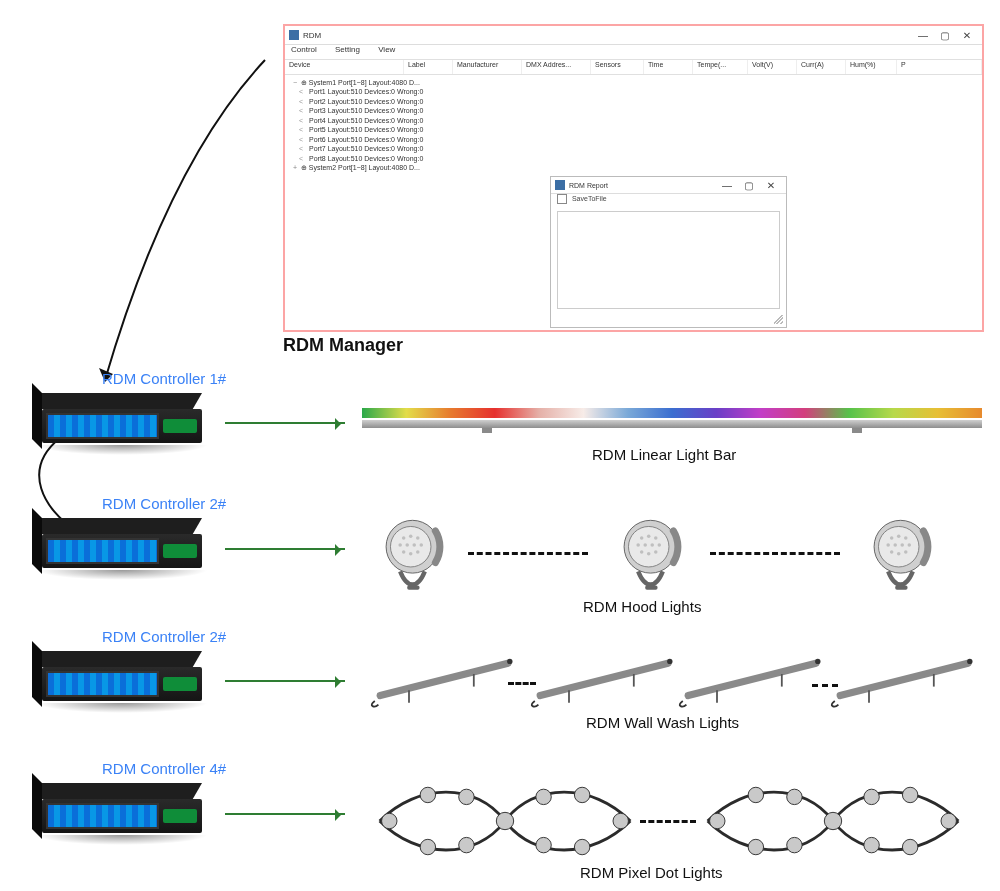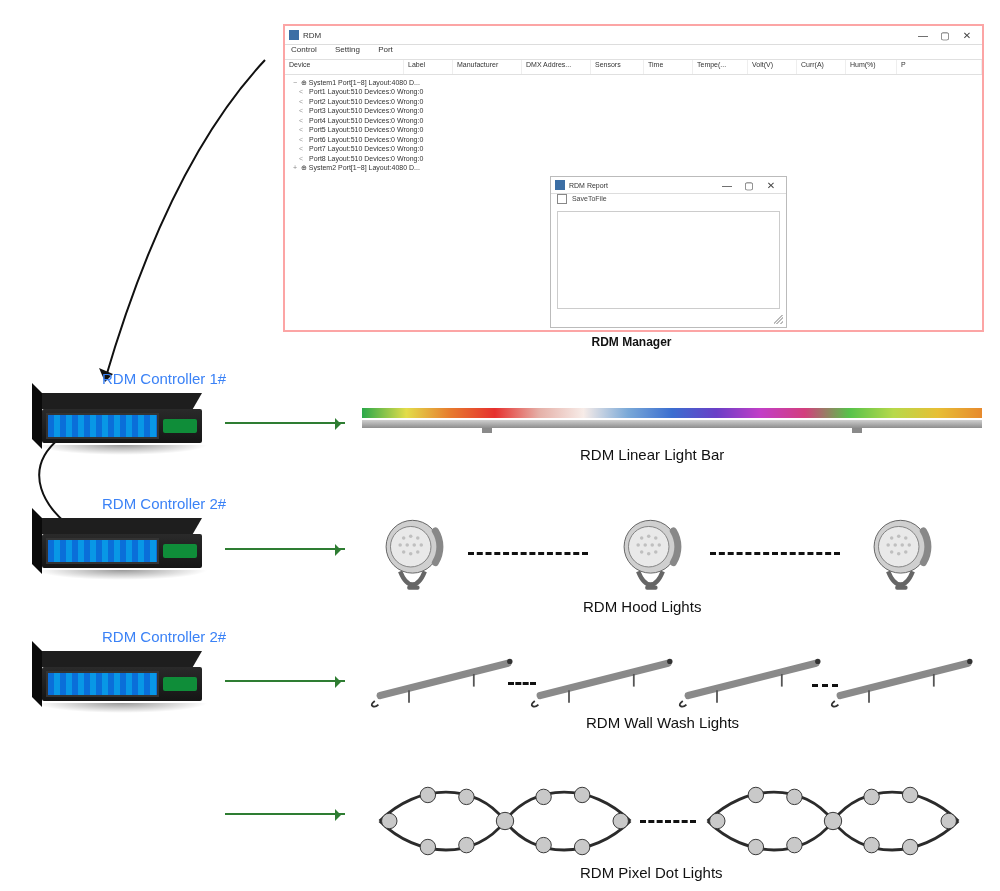--- a/index.html
+++ b/index.html
@@ -21,21 +21,21 @@
   .tree .port{white-space:nowrap;padding-left:18px;position:relative}
   .tree .port::before{content:"<";color:#999;position:absolute;left:8px}
   .tree .toggle{display:inline-block;width:8px;text-align:center;color:#888;margin-right:2px}
   .inner-window{position:absolute;left:265px;top:150px;width:235px;height:150px;border:1px solid #bbb;background:#fff}
   .inner-window .titlebar{height:16px;font-size:7px;}
   .inner-window .toolbar{height:14px;font-size:7px;padding-left:6px;color:#444}
   .inner-window .toolbar .chk{display:inline-block;width:8px;height:8px;border:1px solid #888;margin-right:3px;vertical-align:middle}
   .inner-window .body{position:absolute;left:6px;right:6px;top:34px;bottom:18px;border:1px solid #ccc;background:#fff}
   .inner-window .resize{position:absolute;right:3px;bottom:3px;width:9px;height:9px;
       background:linear-gradient(135deg,transparent 0 40%,#bbb 40% 50%,transparent 50% 60%,#bbb 60% 70%,transparent 70% 80%,#bbb 80% 90%,transparent 90% 100%)}
-  .app-caption{position:absolute;left:283px;top:335px;width:697px;text-align:center;font-weight:600;font-size:12px}
+  .app-caption{position:absolute;left:283px;top:335px;width:697px;font-weight:600;font-size:18px}
   
   .curve-arrow{position:absolute;left:30px;top:50px;width:260px;height:360px;pointer-events:none}
   
   .cable-12{position:absolute;left:30px;top:430px;width:180px;height:110px;pointer-events:none}
   
   .ctrl{position:absolute;left:32px;width:170px;}
   .ctrl .label{font-size:15px;color:#3b82f6;margin-bottom:6px;padding-left:70px;white-space:nowrap}
   .ctrl .box{position:relative;width:170px;height:56px;}
   .ctrl .top{position:absolute;left:10px;top:0;right:0;height:16px;background:#1e1e1e;transform:skewX(-30deg);transform-origin:left top}
   .ctrl .side{position:absolute;left:0;top:0;width:10px;bottom:0;background:#0a0a0a;transform:skewY(45deg);transform-origin:right top}
@@ -52,21 +52,21 @@
   .a3{left:225px;top:680px;width:120px}
   .a4{left:225px;top:813px;width:120px}
   
   .linear-bar{position:absolute;left:362px;top:408px;width:620px;height:34px}
   .spectrum{height:10px;width:100%;background:linear-gradient(90deg,
      #2aa84a,#e3dd4a,#e77a2e,#e6302e,#e5b0a8,#f7ece8,#7aa9d8,#3b6ed0,#6a3fc7,#c23fc7,#d33f7d,#56c24a,#b7d94a,#e7bf35,#e78a2e)}
   .rail{height:8px;background:linear-gradient(#cfcfcf,#8e8e8e);margin-top:2px;position:relative}
   .rail .foot{position:absolute;bottom:-5px;width:10px;height:5px;background:#8a8a8a}
   .rail .f1{left:120px}.rail .f2{right:120px}
   .lbl{position:absolute;font-size:15px;color:#111;white-space:nowrap}
-  .lbl1{left:580px;top:446px}
+  .lbl1{left:592px;top:446px}
   .lbl2{left:583px;top:598px}
   .lbl3{left:586px;top:714px}
   .lbl4{left:580px;top:864px}
   
   .hood{position:absolute;width:92px;height:88px}
   .hood svg{width:100%;height:100%}
   .h1{left:370px;top:508px}.h2{left:608px;top:508px}.h3{left:858px;top:508px}
   .dashrow{position:absolute;height:0;border-top:3px dashed #111}
   .d1{left:468px;top:552px;width:120px}
   .d2{left:710px;top:552px;width:130px}
@@ -92,21 +92,21 @@
       <div class="tb-icon"></div>
       <div class="tb-title">RDM</div>
       <div class="spacer"></div>
       <div class="winbtn">—</div>
       <div class="winbtn">▢</div>
       <div class="winbtn close">✕</div>
     </div>
     <div class="menubar">
       <span>Control</span>
       <span>Setting</span>
-      <span>Port</span>
+      <span>View</span>
     </div>
     <div class="columns">
       <div style="width:110px">Device</div>
       <div style="width:40px">Label</div>
       <div style="width:60px">Manufacturer</div>
       <div style="width:60px">DMX Addres...</div>
       <div style="width:44px">Sensors</div>
       <div style="width:40px">Time</div>
       <div style="width:46px">Tempe(...</div>
       <div style="width:40px">Volt(V)</div>
@@ -174,20 +174,32 @@
         <div class="side"></div>
         <div class="front">
           <div class="leds"></div>
           <div class="portlbl"></div>
         </div>
         <div class="shadow"></div>
       </div>
   </div>
   <div class="ctrl c3">
     <div class="label">RDM Controller 2#</div>
+    <div class="box">
+        <div class="top"></div>
+        <div class="side"></div>
+        <div class="front">
+          <div class="leds"></div>
+          <div class="portlbl"></div>
+        </div>
+        <div class="shadow"></div>
+      </div>
+  </div>
+  <div class="ctrl c4">
+    <div class="label">RDM Controller 4#</div>
     <div class="box">
         <div class="top"></div>
         <div class="side"></div>
         <div class="front">
           <div class="leds"></div>
           <div class="portlbl"></div>
         </div>
         <div class="shadow"></div>
       </div>
   </div>

